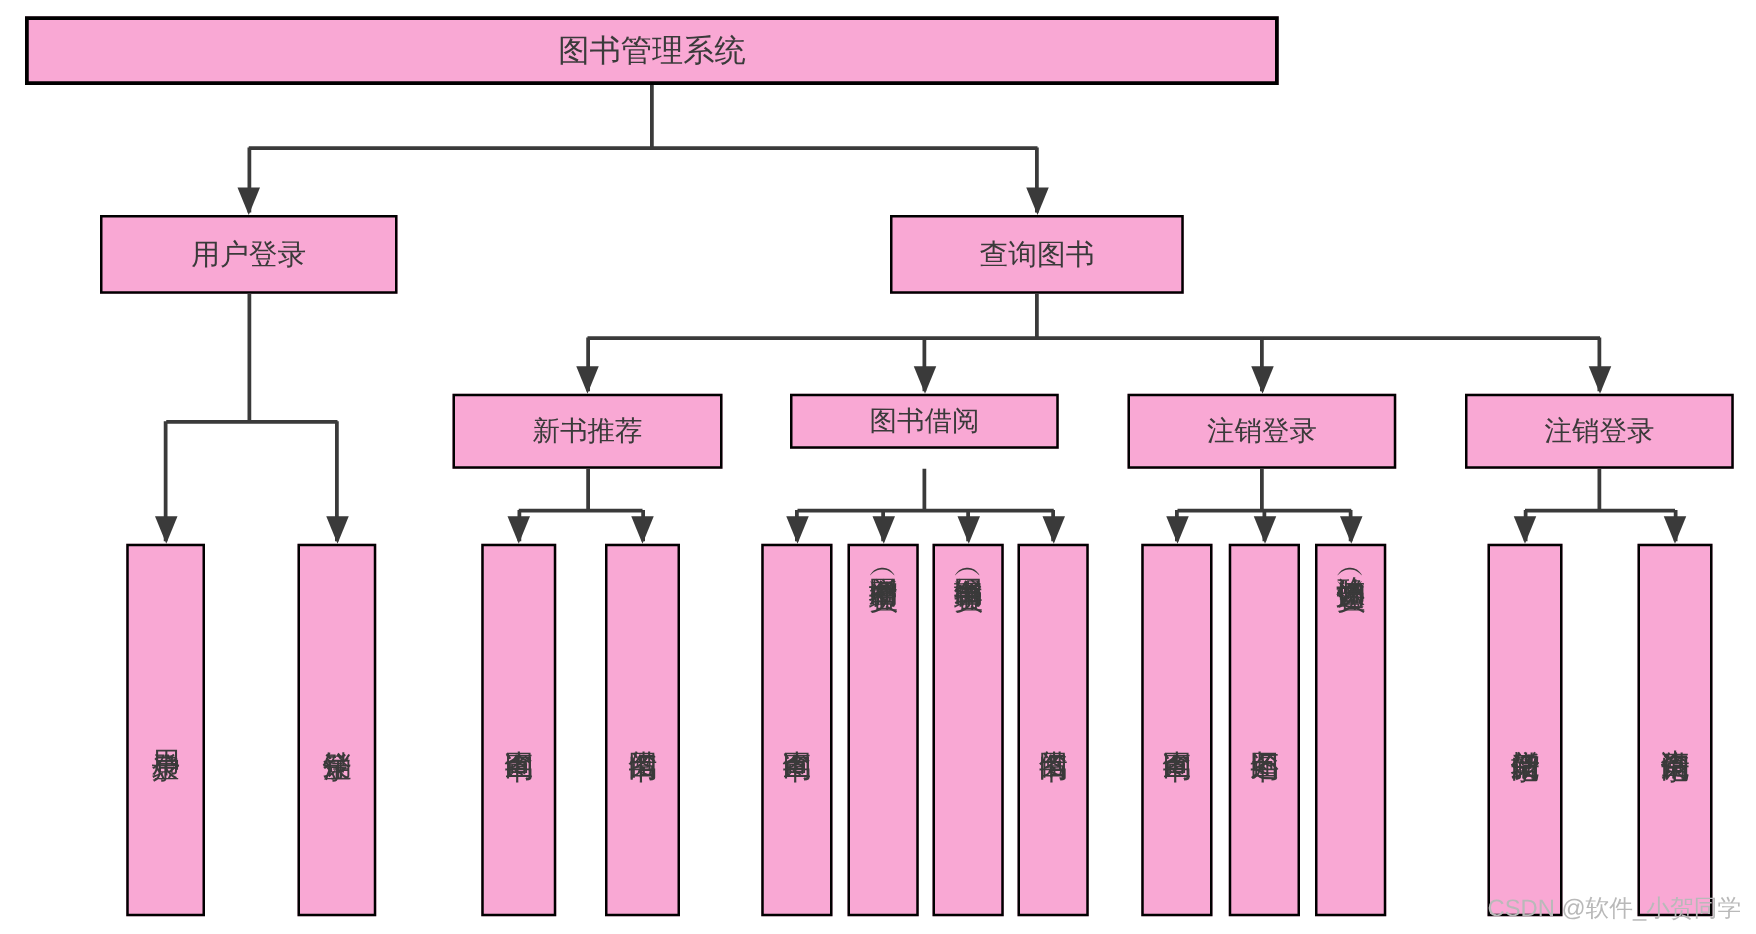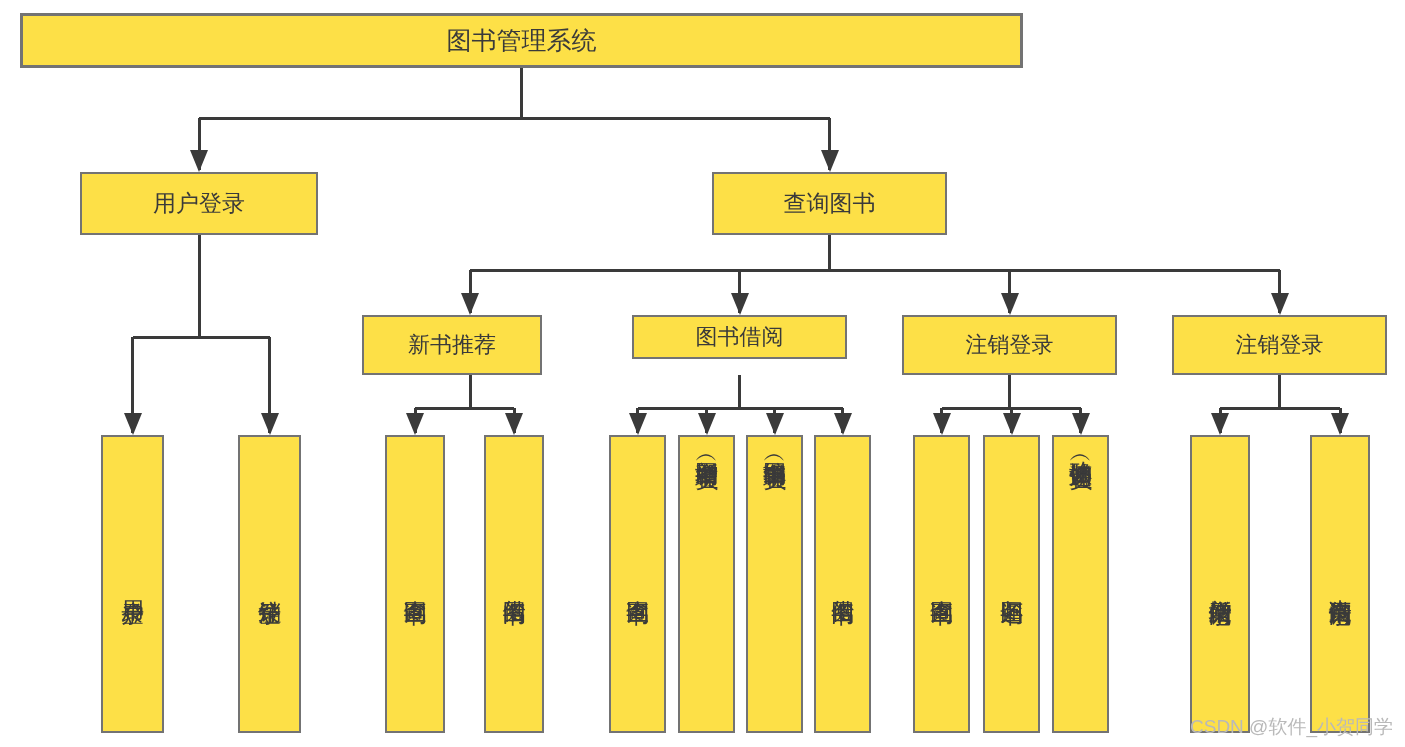--- a/index.html
+++ b/index.html
@@ -14,22 +14,22 @@
     position: relative;
     width: 1405px;
     height: 747px;
     background: #ffffff;
     overflow: hidden;
   }
   
   .node {
     position: absolute;
     box-sizing: border-box;
-    border: 2px solid #737373;
-    background: #fde047;
+    border: 2px solid #000000;
+    background: #f9a8d4;
     color: #3a3a3a;
     display: flex;
     align-items: center;
     justify-content: center;
     text-align: center;
   }
   .node.root {
     border-width: 3px;
     font-size: 25px;
   }
@@ -93,21 +93,21 @@
   <div id="nodes-layer">
       <div class="node root" style="left: 20px; top: 13px; width: 1003px; height: 55px;">
         <span class="node-label">图书管理系统</span>
       </div>
       <div class="node lvl1" style="left: 80px; top: 172px; width: 238px; height: 63px;">
         <span class="node-label">用户登录</span>
       </div>
       <div class="node lvl1" style="left: 712px; top: 172px; width: 235px; height: 63px;">
         <span class="node-label">查询图书</span>
       </div>
-      <div class="node lvl2" style="left: 362px; top: 315px; width: 180px; height: 60px; font-family: Liberation Mono, monospace;">
+      <div class="node lvl2" style="left: 362px; top: 315px; width: 216px; height: 60px; font-family: Liberation Mono, monospace;">
         <span class="node-label">新书推荐</span>
       </div>
       <div class="node lvl2" style="left: 632px; top: 315px; width: 215px; height: 44px;">
         <span class="node-label">图书借阅</span>
       </div>
       <div class="node lvl2" style="left: 902px; top: 315px; width: 215px; height: 60px;">
         <span class="node-label">注销登录</span>
       </div>
       <div class="node lvl2" style="left: 1172px; top: 315px; width: 215px; height: 60px;">
         <span class="node-label">注销登录</span>

